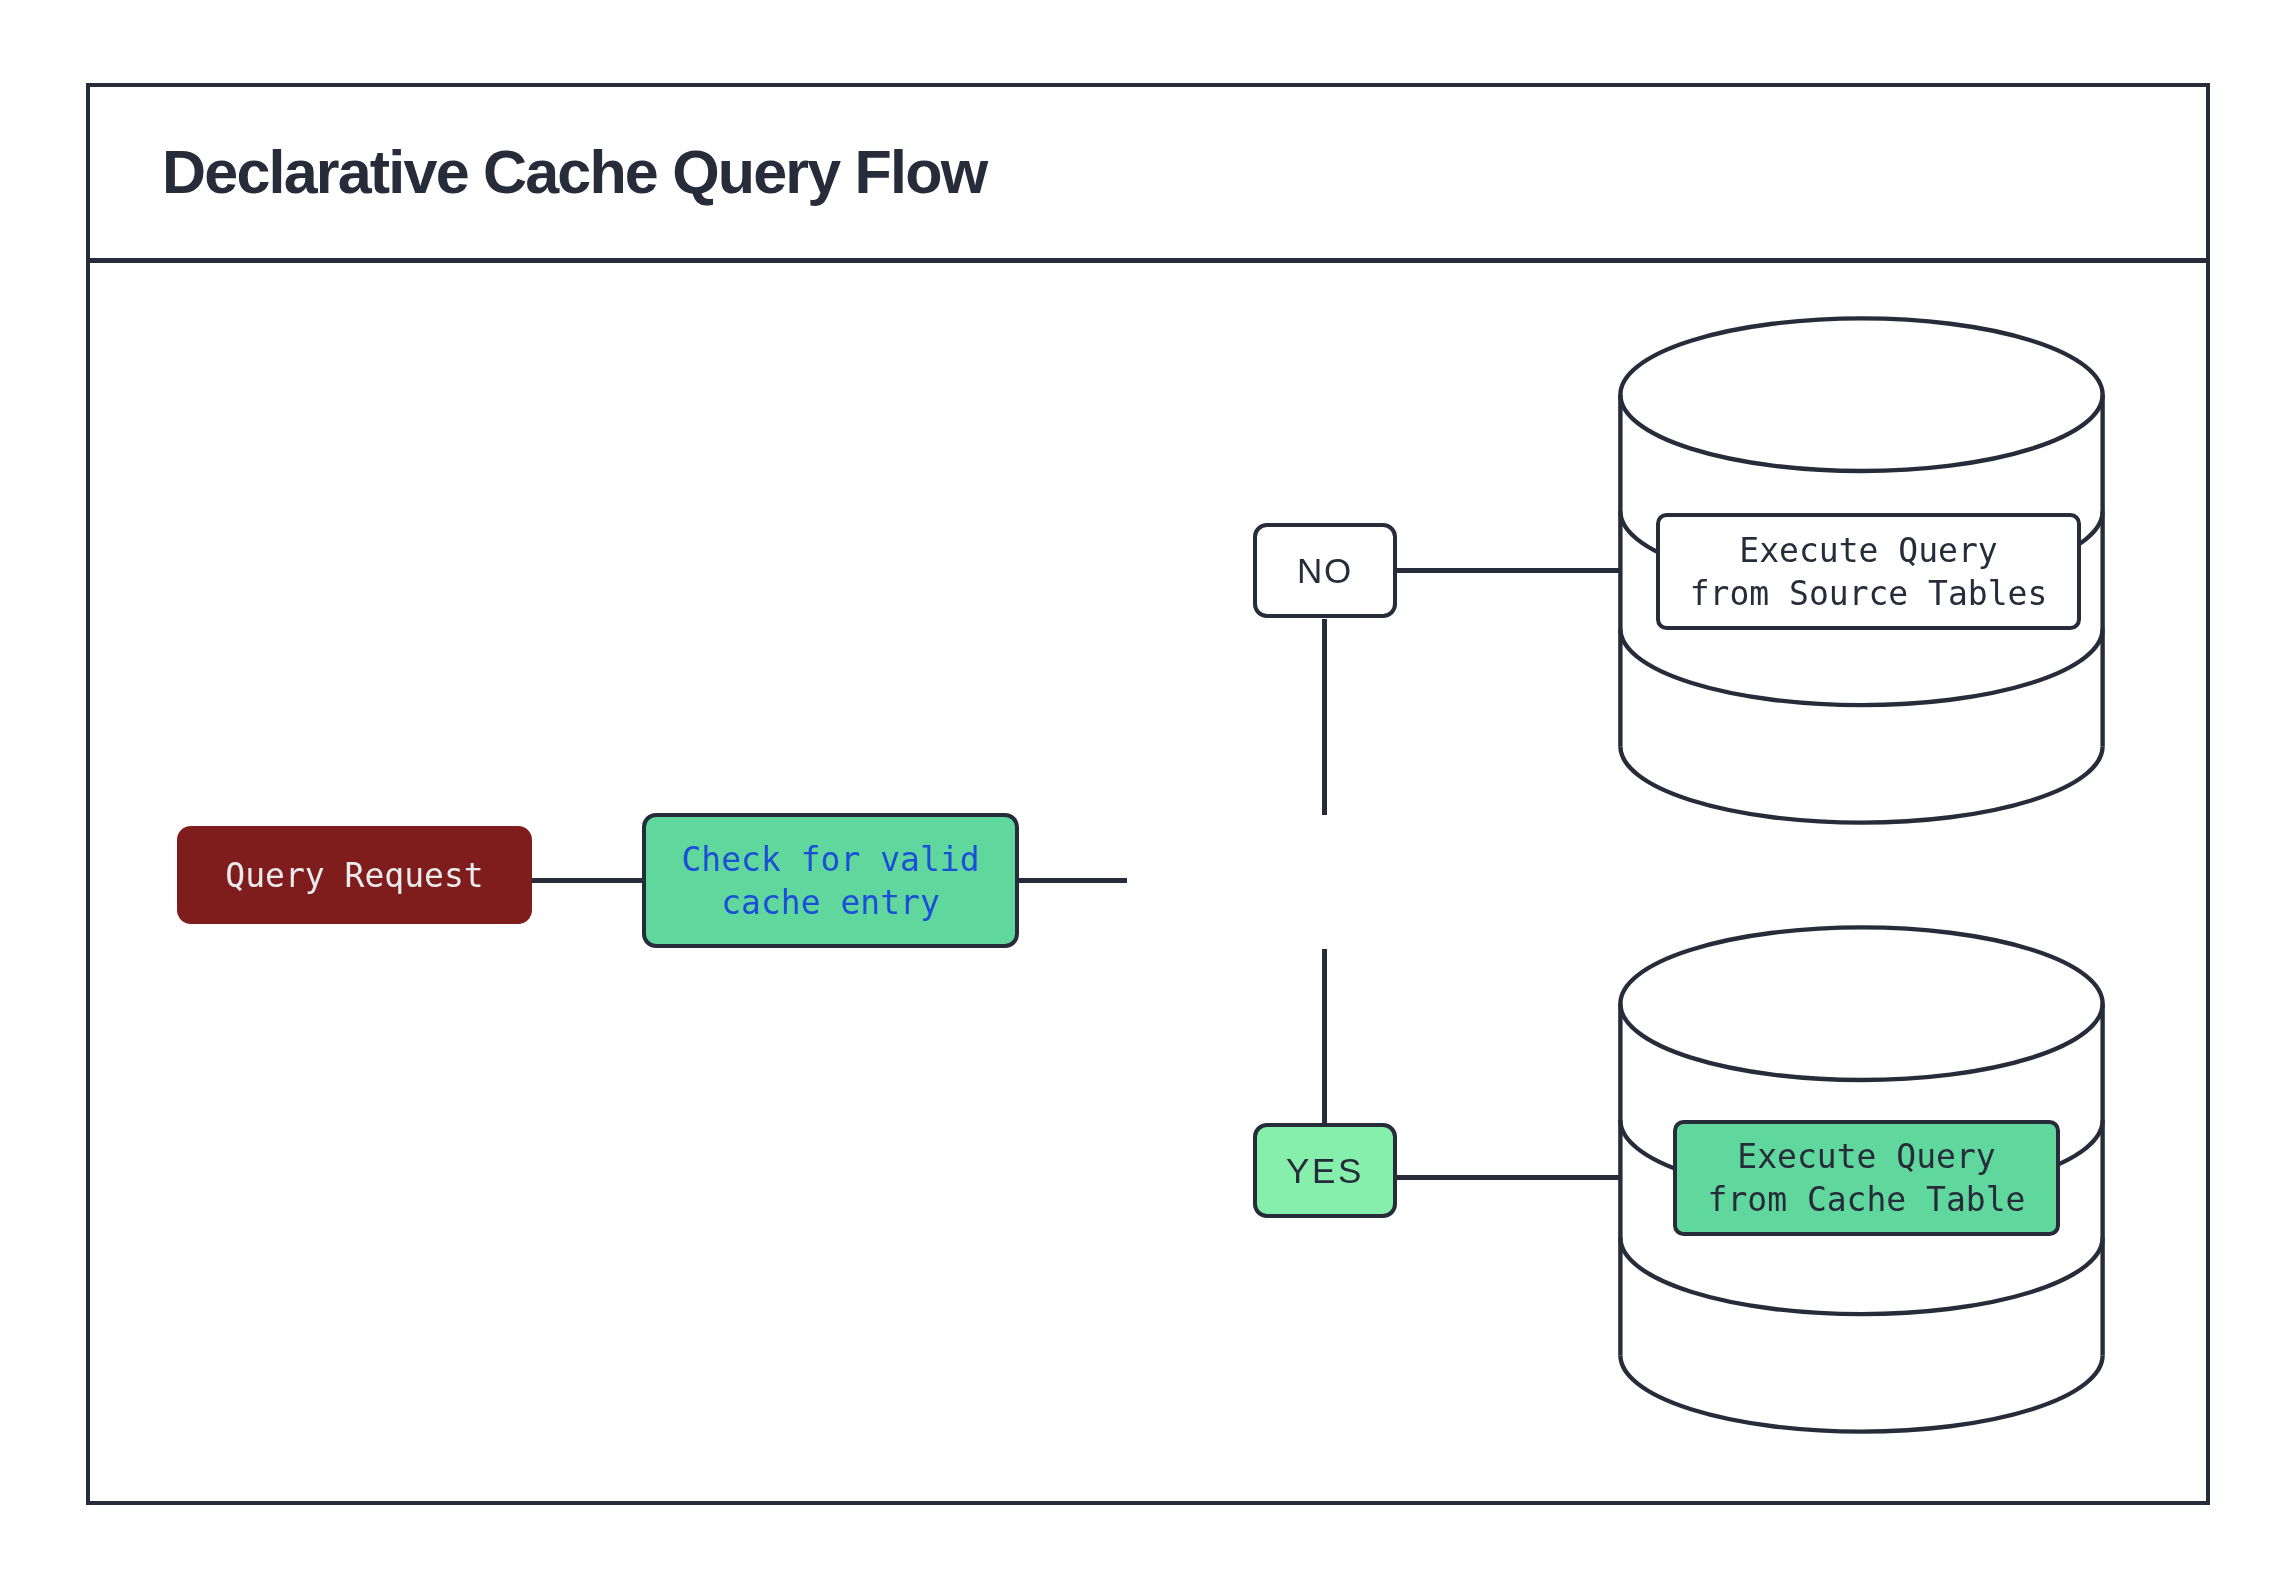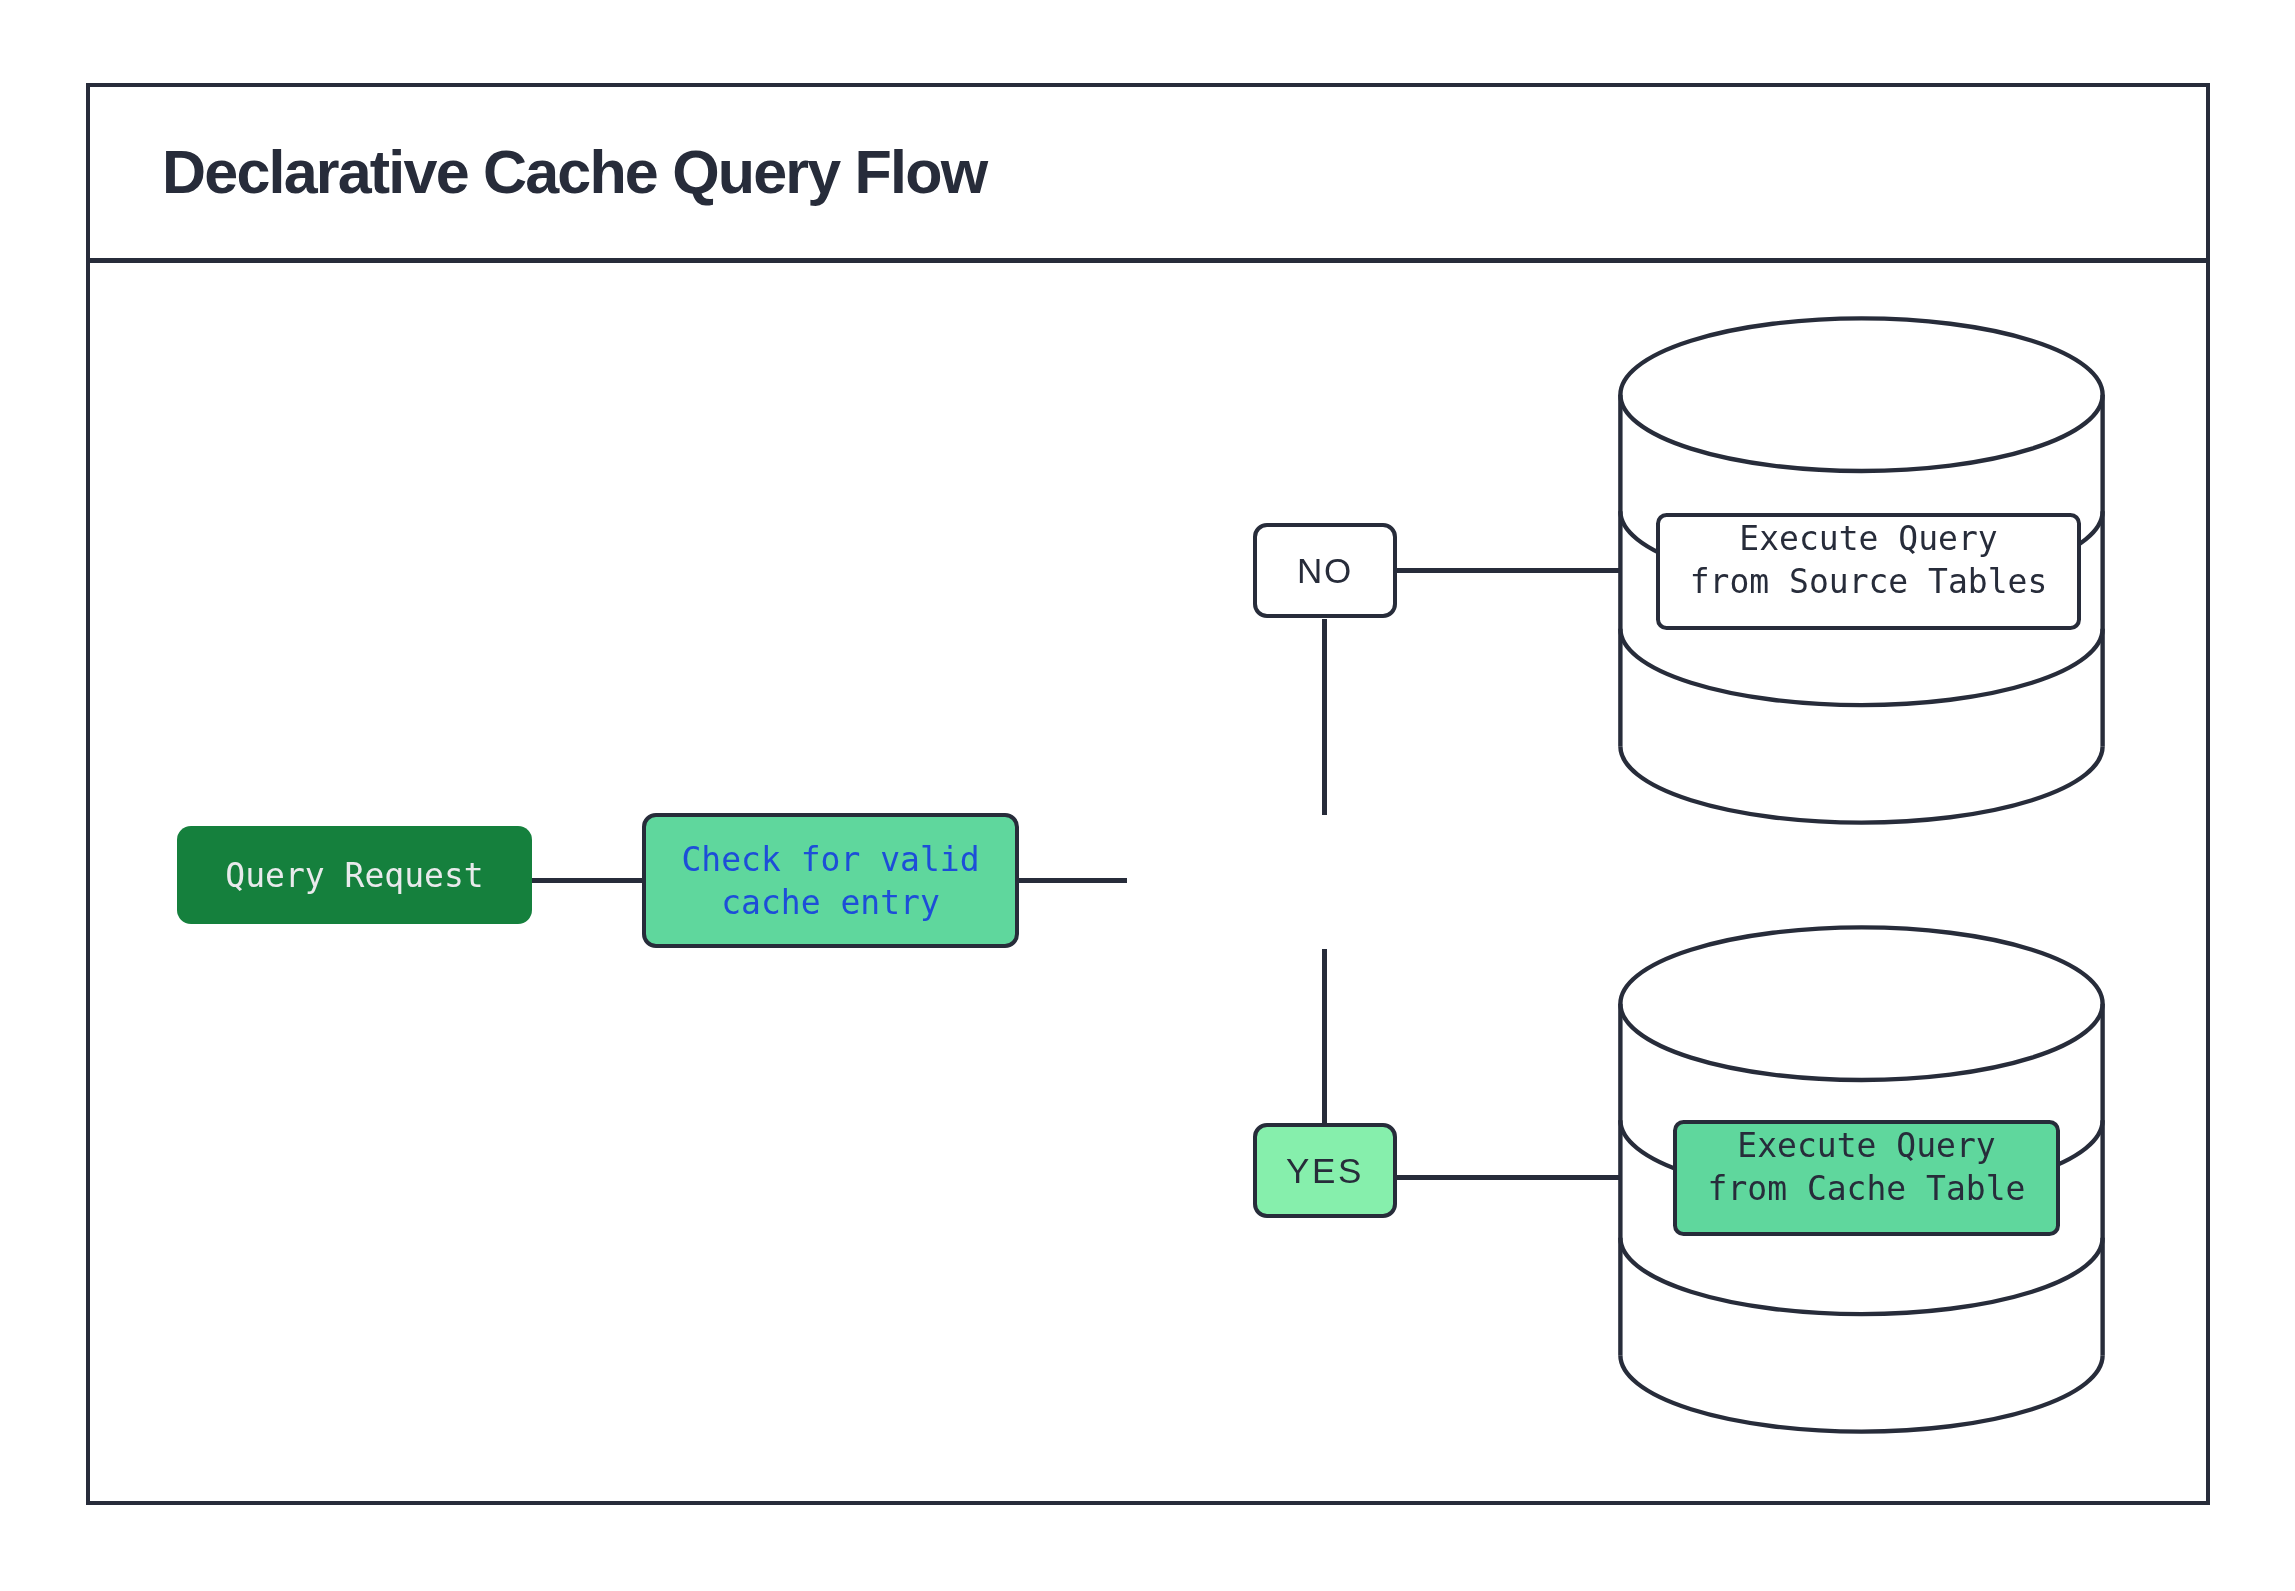--- a/index.html
+++ b/index.html
@@ -48,21 +48,21 @@
     display: flex;
     align-items: center;
     justify-content: center;
     text-align: center;
     border-radius: 14px;
     font-family: "DejaVu Sans Mono", "Liberation Mono", monospace;
     font-size: 33px;
     line-height: 43px;
     white-space: pre-line;
   }
-  .node-dark  { background: #15803d; color: #e9eaec; align-items: center; }
+  .node-dark  { background: #7f1d1d; color: #e9eaec; align-items: center; }
   .node-green { background: #5fd79d; color: #1d4ed8; border: 4.4px solid #272c3a; }
 
   .badge {
     position: absolute;
     box-sizing: border-box;
     display: flex;
     align-items: center;
     justify-content: center;
     border-radius: 14px;
     border: 4.4px solid #272c3a;
@@ -72,21 +72,21 @@
     letter-spacing: 2.6px;
     color: #272c3a;
   }
   .badge-white { background: #ffffff; }
   .badge-green { background: #86efac; }
 
   .db-plaque {
     position: absolute;
     box-sizing: border-box;
     display: flex;
-    align-items: flex-start;
+    align-items: center;
     justify-content: center;
     text-align: center;
     border-radius: 10.5px;
     border: 4.4px solid #272c3a;
     font-family: "DejaVu Sans Mono", "Liberation Mono", monospace;
     font-size: 33px;
     line-height: 43px;
     white-space: pre-line;
     color: #272c3a;
   }

